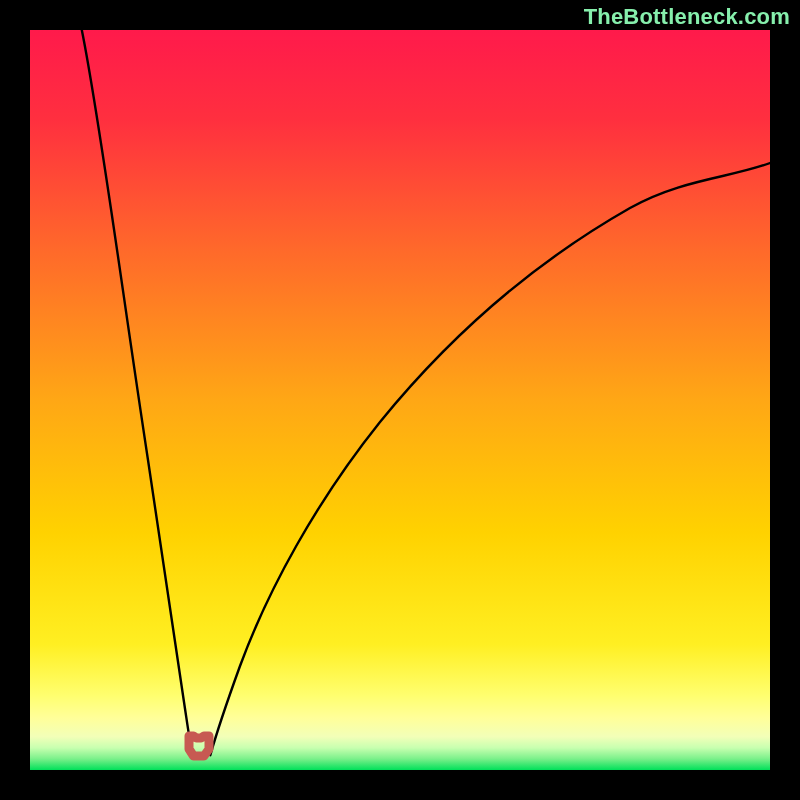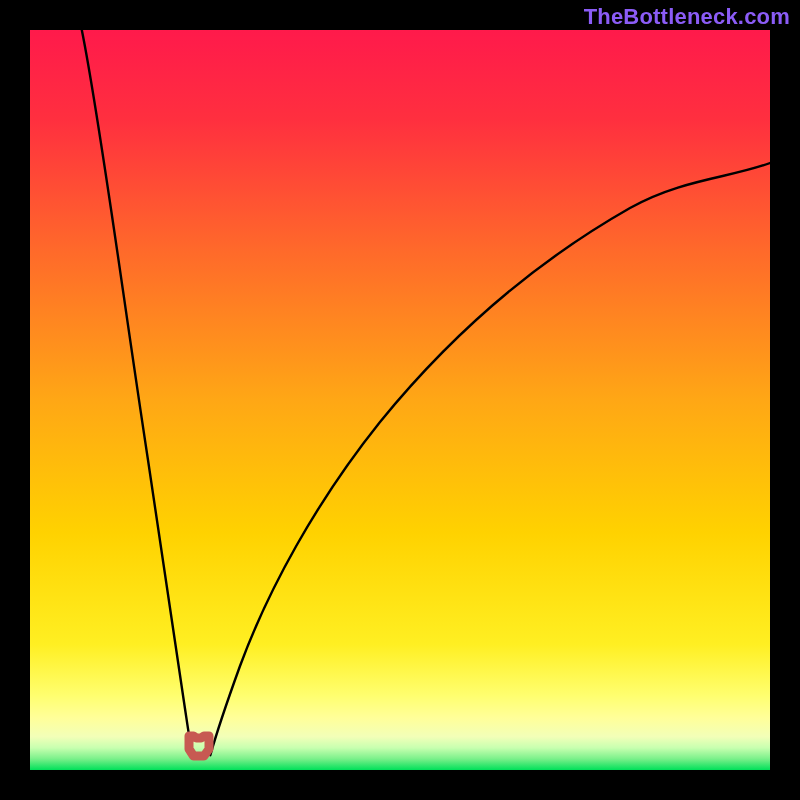--- a/index.html
+++ b/index.html
@@ -25,21 +25,21 @@
     width: 740px;
     height: 740px;
   }
   .watermark {
     position: absolute;
     top: 4px;
     right: 10px;
     font-family: Arial, Helvetica, sans-serif;
     font-size: 22px;
     font-weight: 600;
-    color: #8b5cf6;
+    color: #86efac;
     letter-spacing: 0.2px;
   }
 </style>
 </head>
 <body>
 
 <div class="frame">
 
   <svg class="plot" viewBox="0 0 740 740" preserveAspectRatio="none">
     <defs>

